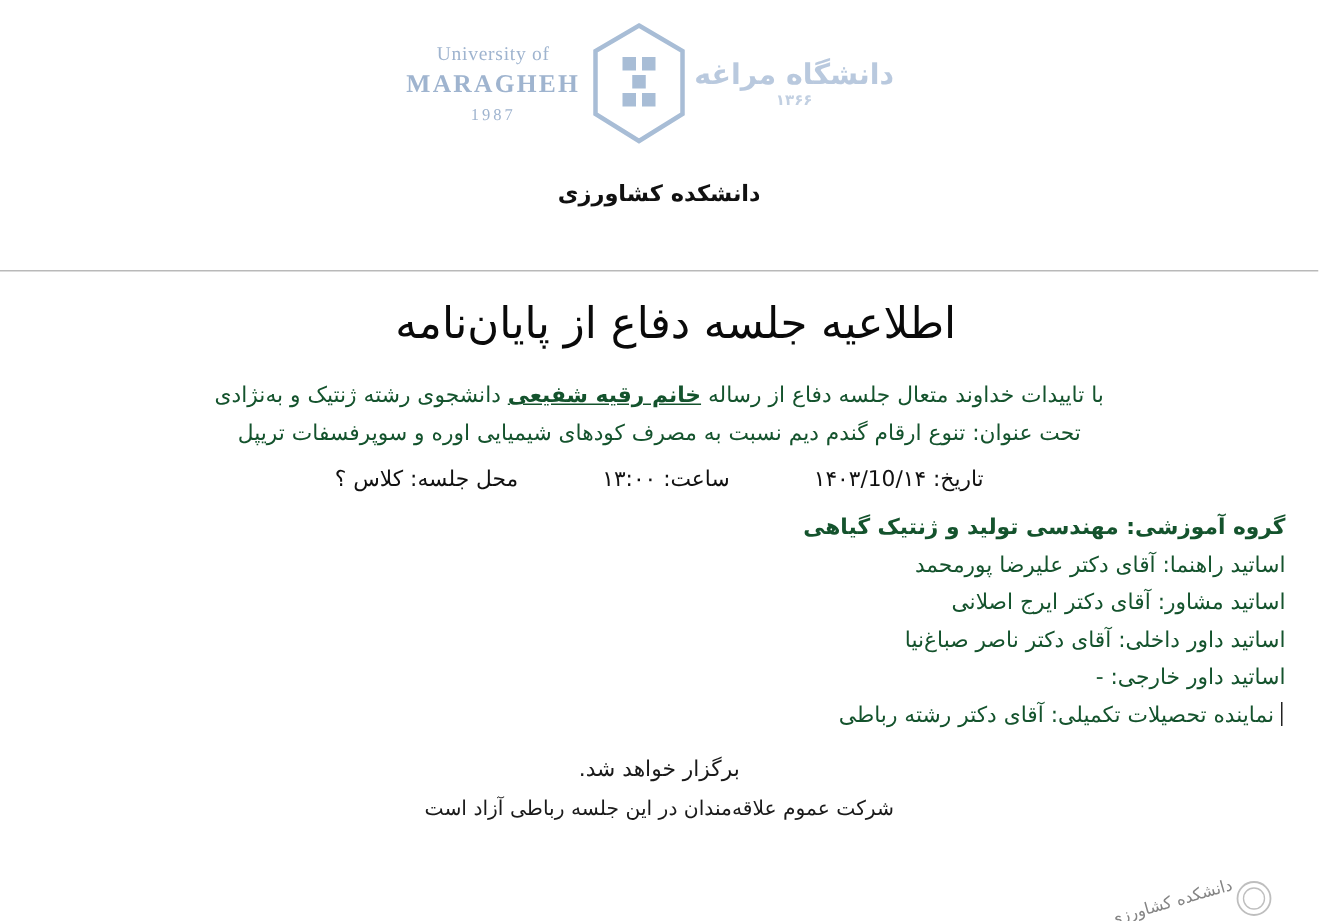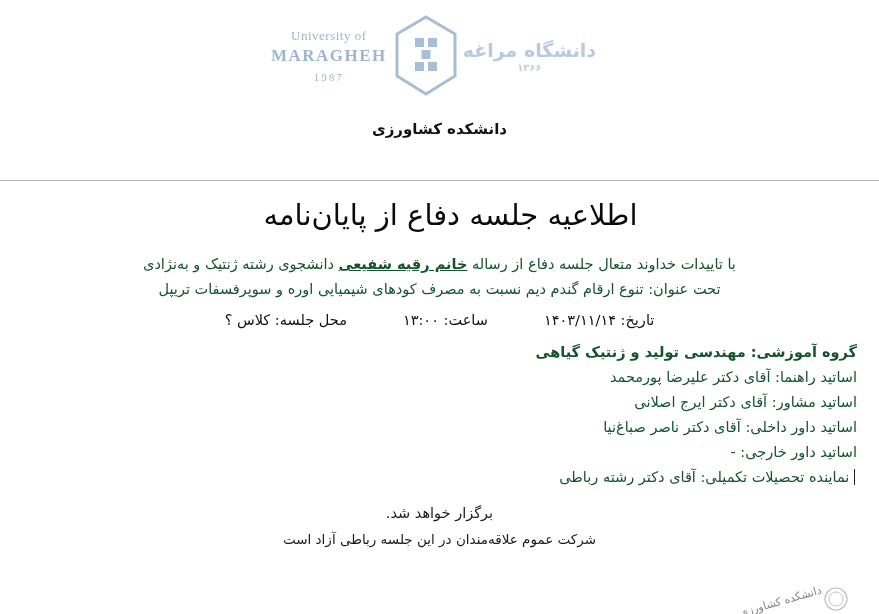--- a/index.html
+++ b/index.html
@@ -235,21 +235,21 @@
     </div>
 
     <div class="ln center">
       <span>تحت عنوان:</span>
       <span>تنوع ارقام گندم دیم نسبت به مصرف کودهای شیمیایی اوره و سوپرفسفات تریپل</span>
     </div>
 
     <div class="meta-row">
       <div>
         <span>تاریخ:</span>
-        <span>۱۴۰۳/۱۱/۱۴</span>
+        <span>۱۴۰۳/10/۱۴</span>
       </div>
       <div>
         <span>ساعت:</span>
         <span>۱۳:۰۰</span>
       </div>
       <div>
         <span>محل جلسه:</span>
         <span>کلاس ؟</span>
       </div>
     </div>

